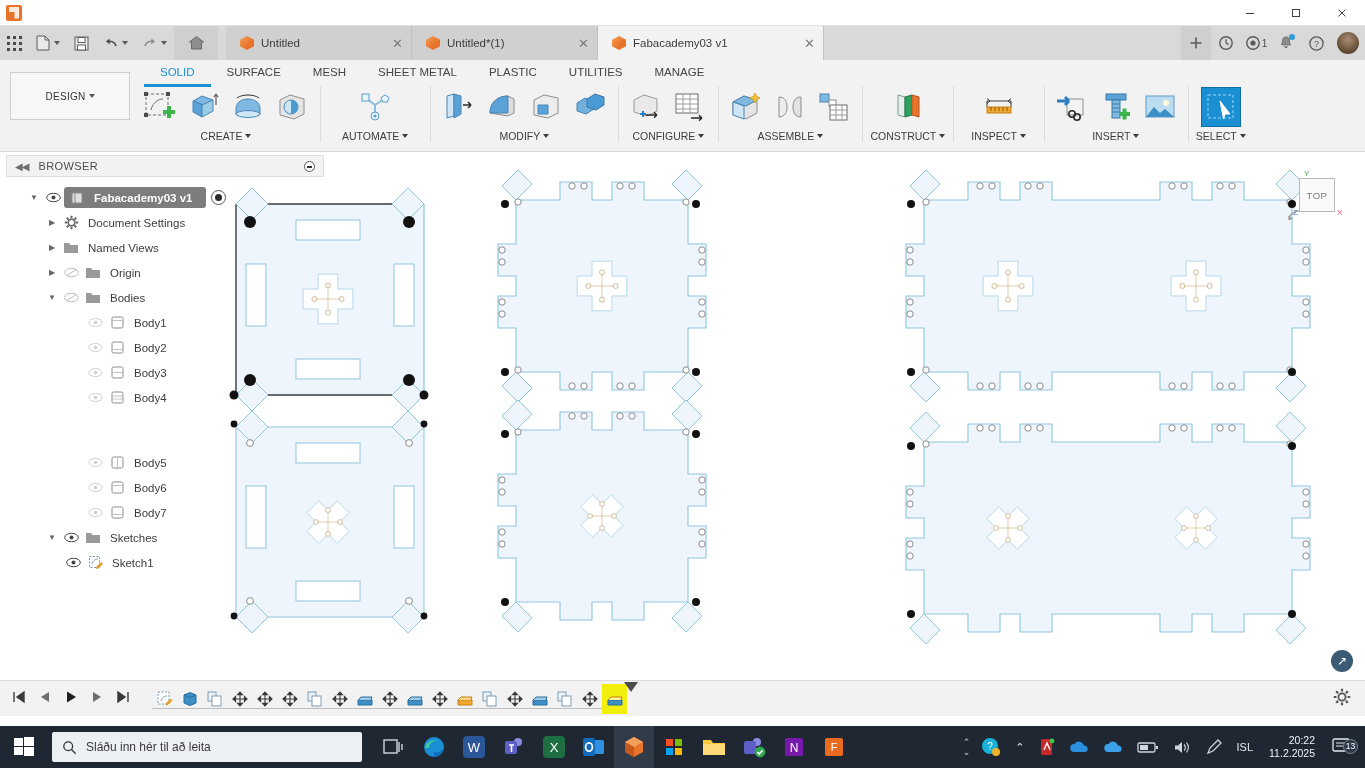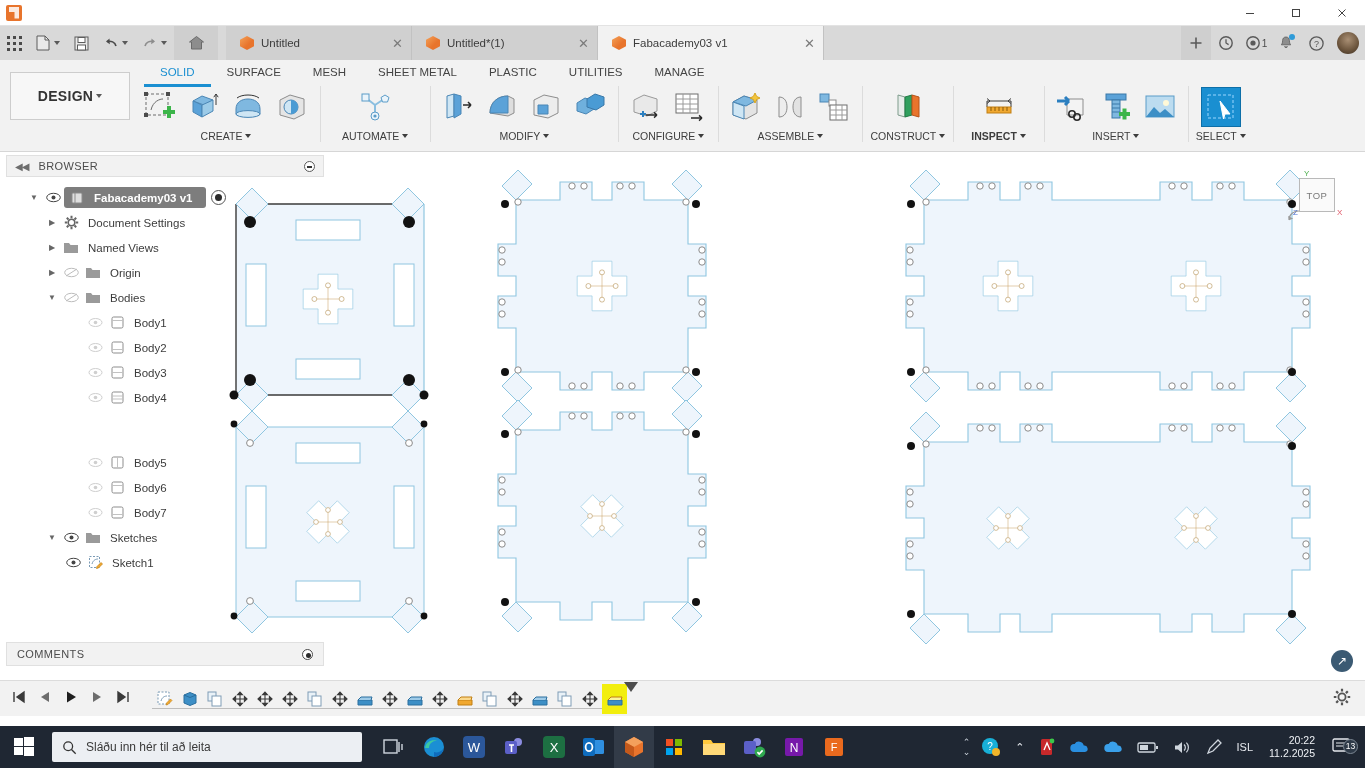--- a/index.html
+++ b/index.html
@@ -78,21 +78,21 @@
   
   .ribbon {
     position: absolute; top: 60px; left: 0; width: 1365px; height: 92px;
     background: #f2f2f2; border-bottom: 1px solid #d6d6d6;
   }
   .designbox {
     position: absolute; left: 10px; top: 12px; width: 120px; height: 48px;
     border: 1px solid #cdcdcd; background: #f7f7f7;
     display: flex; align-items: center; justify-content: center;
   }
-  .designbox .t { font-size: 14px; color: #333; font-weight: bold; letter-spacing: .3px; }
+  .designbox .t { font-size: 10px; color: #333; font-weight: normal; letter-spacing: .3px; }
   .ribtabs { position: absolute; left: 144px; top: 2px; display: flex; }
   .ribtab {
     font-size: 11.5px; color: #444; padding: 4px 16px 6px 16px; white-space: nowrap;
   }
   .ribtab.active { color: #1a8fd1; border-bottom: 3px solid #1a8fd1; }
 
   .groups { position: absolute; left: 132px; top: 24px; display: flex; align-items: flex-start; height: 66px; }
   .group { display: flex; flex-direction: column; align-items: center; padding: 0 8px; position: relative; }
   .group + .group::before {
     content: ""; position: absolute; left: 0; top: 2px; width: 1px; height: 56px; background: #dcdcdc;
@@ -533,21 +533,21 @@
               <path d="M21 4l7 2v20l-7-2z" fill="#e8742c" stroke="#b8541a"></path>
             </svg>
           </div>
         </div>
         <div class="glabel">
           <span>CONSTRUCT</span>
             <span class="caret"></span>
         </div>
       </div>
 
-      <div class="group" style="padding:0 18px;font-weight:bold;">
+      <div class="group" style="padding:0 18px;">
         <div class="grow">
           <div class="gicon">
             <svg width="34" height="32" viewBox="0 0 34 32">
               <path d="M5 10h24M5 10v6M29 10v6M8 10l-3-2.5M8 10l-3 2.5M26 10l3-2.5M26 10l3 2.5" stroke="#3b3b3b" fill="none"></path>
               <rect x="5" y="16" width="24" height="6" fill="#f0a830" stroke="#c17f12"></rect>
               <path d="M9 16v4M13 16v4M17 16v4M21 16v4M25 16v4" stroke="#8a5a08"></path>
             </svg>
           </div>
         </div>
         <div class="glabel">
@@ -1116,24 +1116,20 @@
             <path d="M4 9c1-4 4-5 6-5" fill="none" stroke="#7a9ab5"></path>
             <path d="M9 11.5l4-4 1.5 1.5-4 4-2 .5z" fill="#f0a830" stroke="#c17f12" stroke-width=".7"></path>
           </svg>
         </span>
         <span class="ntext">Sketch1</span>
       </div>
 
     </div>
   </div>
 
-  <div class="comments">
-    <span class="t">COMMENTS</span>
-    <span class="dot"></span>
-  </div>
 
   <div class="timeline">
     <div class="play-grp">
       <span>
         <svg width="14" height="14" viewBox="0 0 14 14">
             <path d="M2 2v10M12 2L5 7l7 5z" fill="#3a3a3a" stroke="#3a3a3a" stroke-width="1.4"></path>
           </svg>
       </span>
       <span>
         <svg width="14" height="14" viewBox="0 0 14 14">

